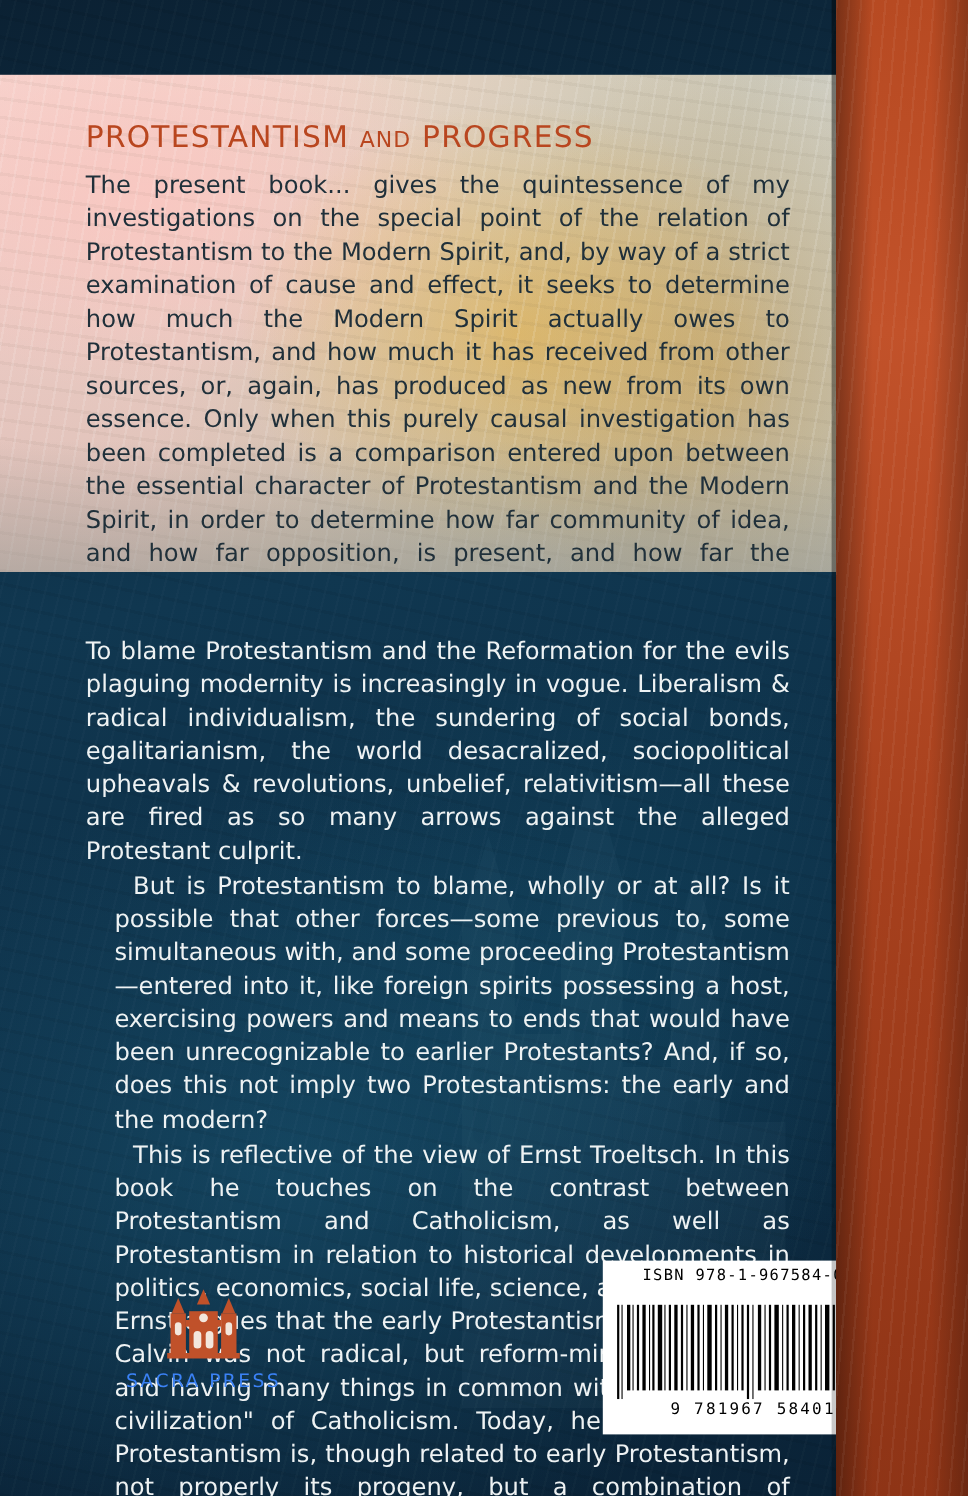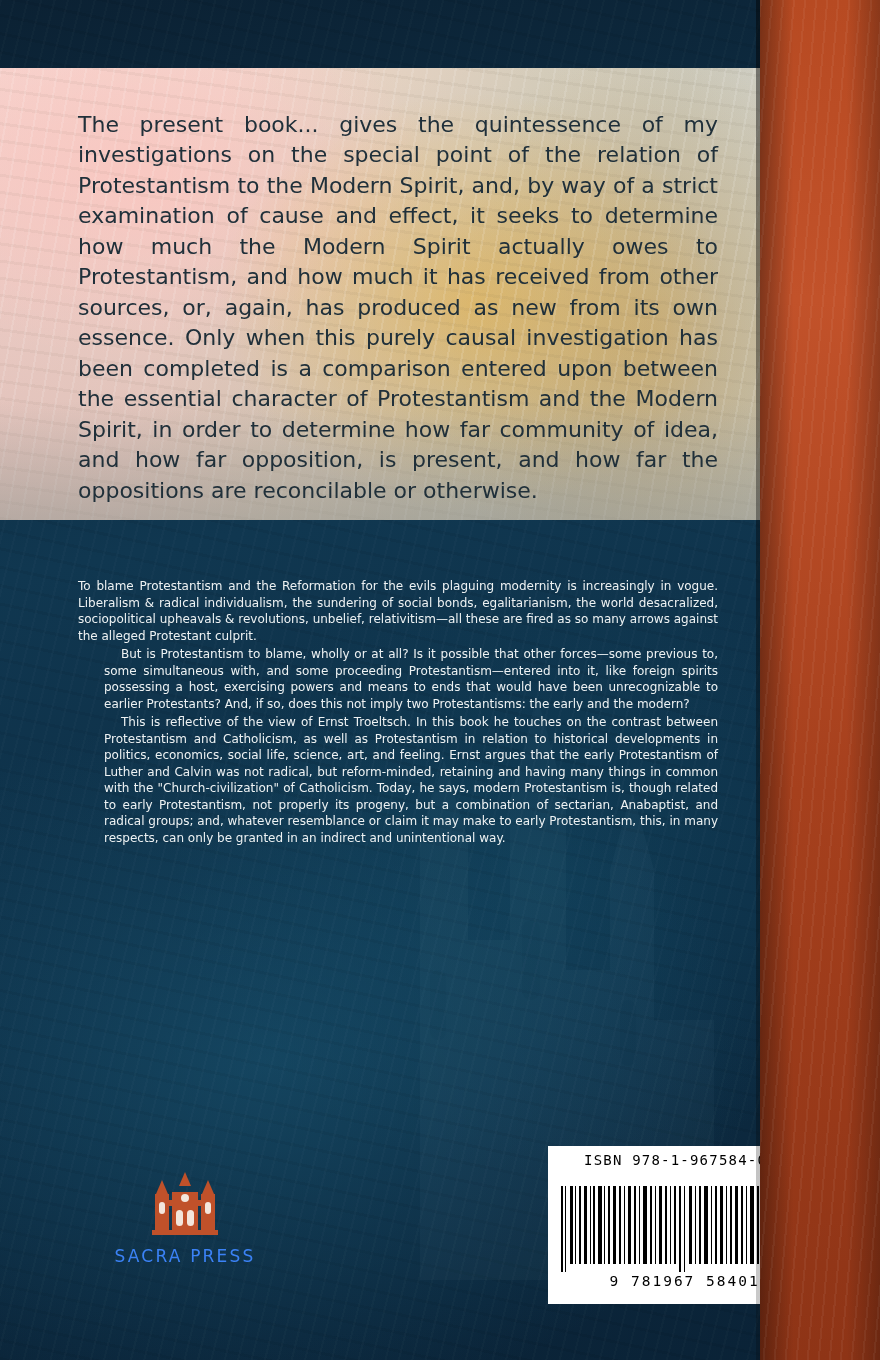--- a/index.html
+++ b/index.html
@@ -147,21 +147,21 @@
     font-size: 26px;
     letter-spacing: .6px;
     margin: 0 0 16px 0;
     font-weight: 400;
   }
   .blurb-title .sm {
     font-size: 19px;
   }
   .blurb p {
     margin: 0;
-    font-size: 12px;
+    font-size: 22px;
     line-height: 1.375;
     text-align: justify;
     color: #eef2f3;
   }
   .blurb p + p {
     text-indent: 17px;
     margin-top: 2px;
     margin-left: 26px;
   }
 
@@ -248,20 +248,25 @@
       <rect x="260" y="360" width="16" height="66" rx="8"></rect>
     </g>
   </svg>
 
   <div class="quote-panel">
     <div class="wash"></div>
     <div class="wash2"></div>
     <div class="shade-bottom"></div>
 
     <div class="quote-inner">
+      <h1 class="quote-title">
+        <span>PROTESTANTISM</span>
+        <span class="sm">AND</span>
+        <span>PROGRESS</span>
+      </h1>
       <p class="quote-body">The present book... gives the quintessence of my investigations on the special point of the relation of Protestantism to the Modern Spirit, and, by way of a strict examination of cause and effect, it seeks to determine how much the Modern Spirit actually owes to Protestantism, and how much it has received from other sources, or, again, has produced as new from its own essence. Only when this purely causal investigation has been completed is a comparison entered upon between the essential character of Protestantism and the Modern Spirit, in order to determine how far community of idea, and how far opposition, is present, and how far the oppositions are reconcilable or otherwise.</p>
     </div>
   </div>
 
   <div class="blurb">
     <p>To blame Protestantism and the Reformation for the evils plaguing modernity is increasingly in vogue. Liberalism &amp; radical individualism, the sundering of social bonds, egalitarianism, the world desacralized, sociopolitical upheavals &amp; revolutions, unbelief, relativitism—all these are fired as so many arrows against the alleged Protestant culprit.</p>
     <p>But is Protestantism to blame, wholly or at all? Is it possible that other forces—some previous to, some simultaneous with, and some proceeding Protestantism—entered into it, like foreign spirits possessing a host, exercising powers and means to ends that would have been unrecognizable to earlier Protestants? And, if so, does this not imply two Protestantisms: the early and the modern?</p>
     <p>This is reflective of the view of Ernst Troeltsch. In this book he touches on the contrast between Protestantism and Catholicism, as well as Protestantism in relation to historical developments in politics, economics, social life, science, art, and feeling. Ernst argues that the early Protestantism of Luther and Calvin was not radical, but reform-minded, retaining and having many things in common with the "Church-civilization" of Catholicism. Today, he says, modern Protestantism is, though related to early Protestantism, not properly its progeny, but a combination of sectarian, Anabaptist, and radical groups; and, whatever resemblance or claim it may make to early Protestantism, this, in many respects, can only be granted in an indirect and unintentional way.</p>
   </div>
 

